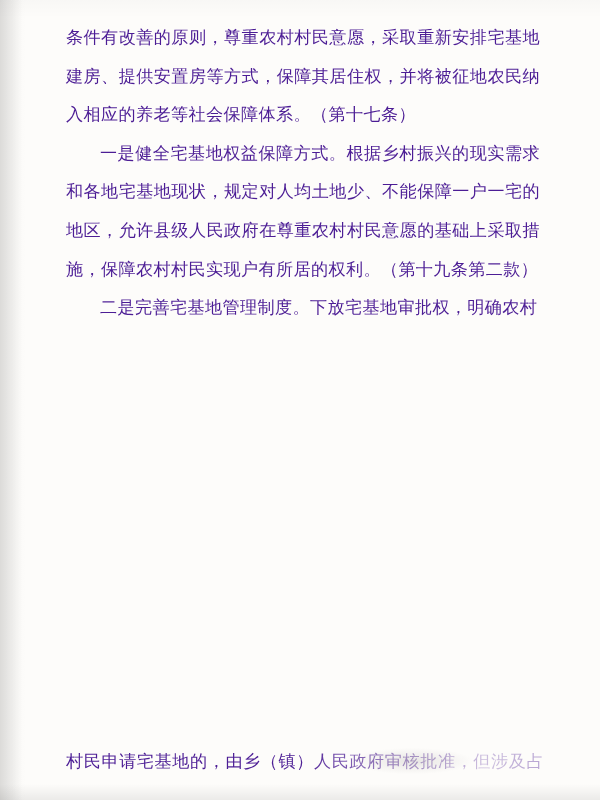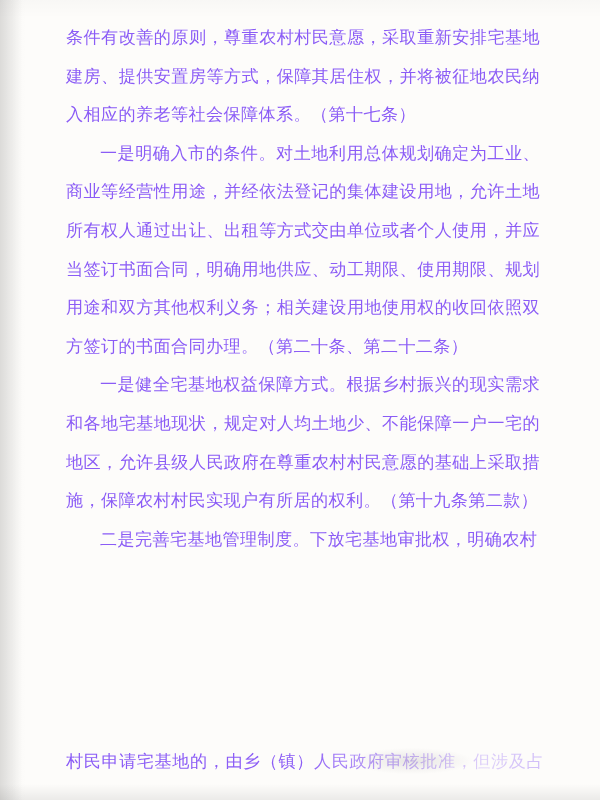--- a/index.html
+++ b/index.html
@@ -26,21 +26,21 @@
     pointer-events: none;
   }
   .body-text {
     position: absolute;
     left: 66px;
     top: 18px;
     width: 474px;
   }
   .para {
     margin: 0 0 0 0;
-    color: #8b5cf6;
+    color: #4c1d95;
     font-size: 17.1px;
     line-height: 38.6px;
     letter-spacing: 0.4px;
     text-align: justify;
     text-justify: inter-character;
     word-break: break-all;
   }
   .para.indent {
     text-indent: 34px;
   }
@@ -98,21 +98,20 @@
 </style>
 </head>
 <body>
 
 <div class="page">
 
   <div class="edge-shadow-left"></div>
 
   <div class="body-text">
     <p class="para">条件有改善的原则，尊重农村村民意愿，采取重新安排宅基地建房、提供安置房等方式，保障其居住权，并将被征地农民纳入相应的养老等社会保障体系。（第十七条）</p>
-    <p class="para indent">一是明确入市的条件。对土地利用总体规划确定为工业、商业等经营性用途，并经依法登记的集体建设用地，允许土地所有权人通过出让、出租等方式交由单位或者个人使用，并应当签订书面合同，明确用地供应、动工期限、使用期限、规划用途和双方其他权利义务；相关建设用地使用权的收回依照双方签订的书面合同办理。（第二十条、第二十二条）</p>
     <p class="para indent">一是健全宅基地权益保障方式。根据乡村振兴的现实需求和各地宅基地现状，规定对人均土地少、不能保障一户一宅的地区，允许县级人民政府在尊重农村村民意愿的基础上采取措施，保障农村村民实现户有所居的权利。（第十九条第二款）</p>
     <p class="para indent">二是完善宅基地管理制度。下放宅基地审批权，明确农村</p>
   </div>
 
   <div class="fade-line">
     <p class="para">村民申请宅基地的，由乡（镇）人民政府审核批准，但涉及占用</p>
   </div>
   <div class="smudge"></div>
   <div class="smudge2"></div>
 

